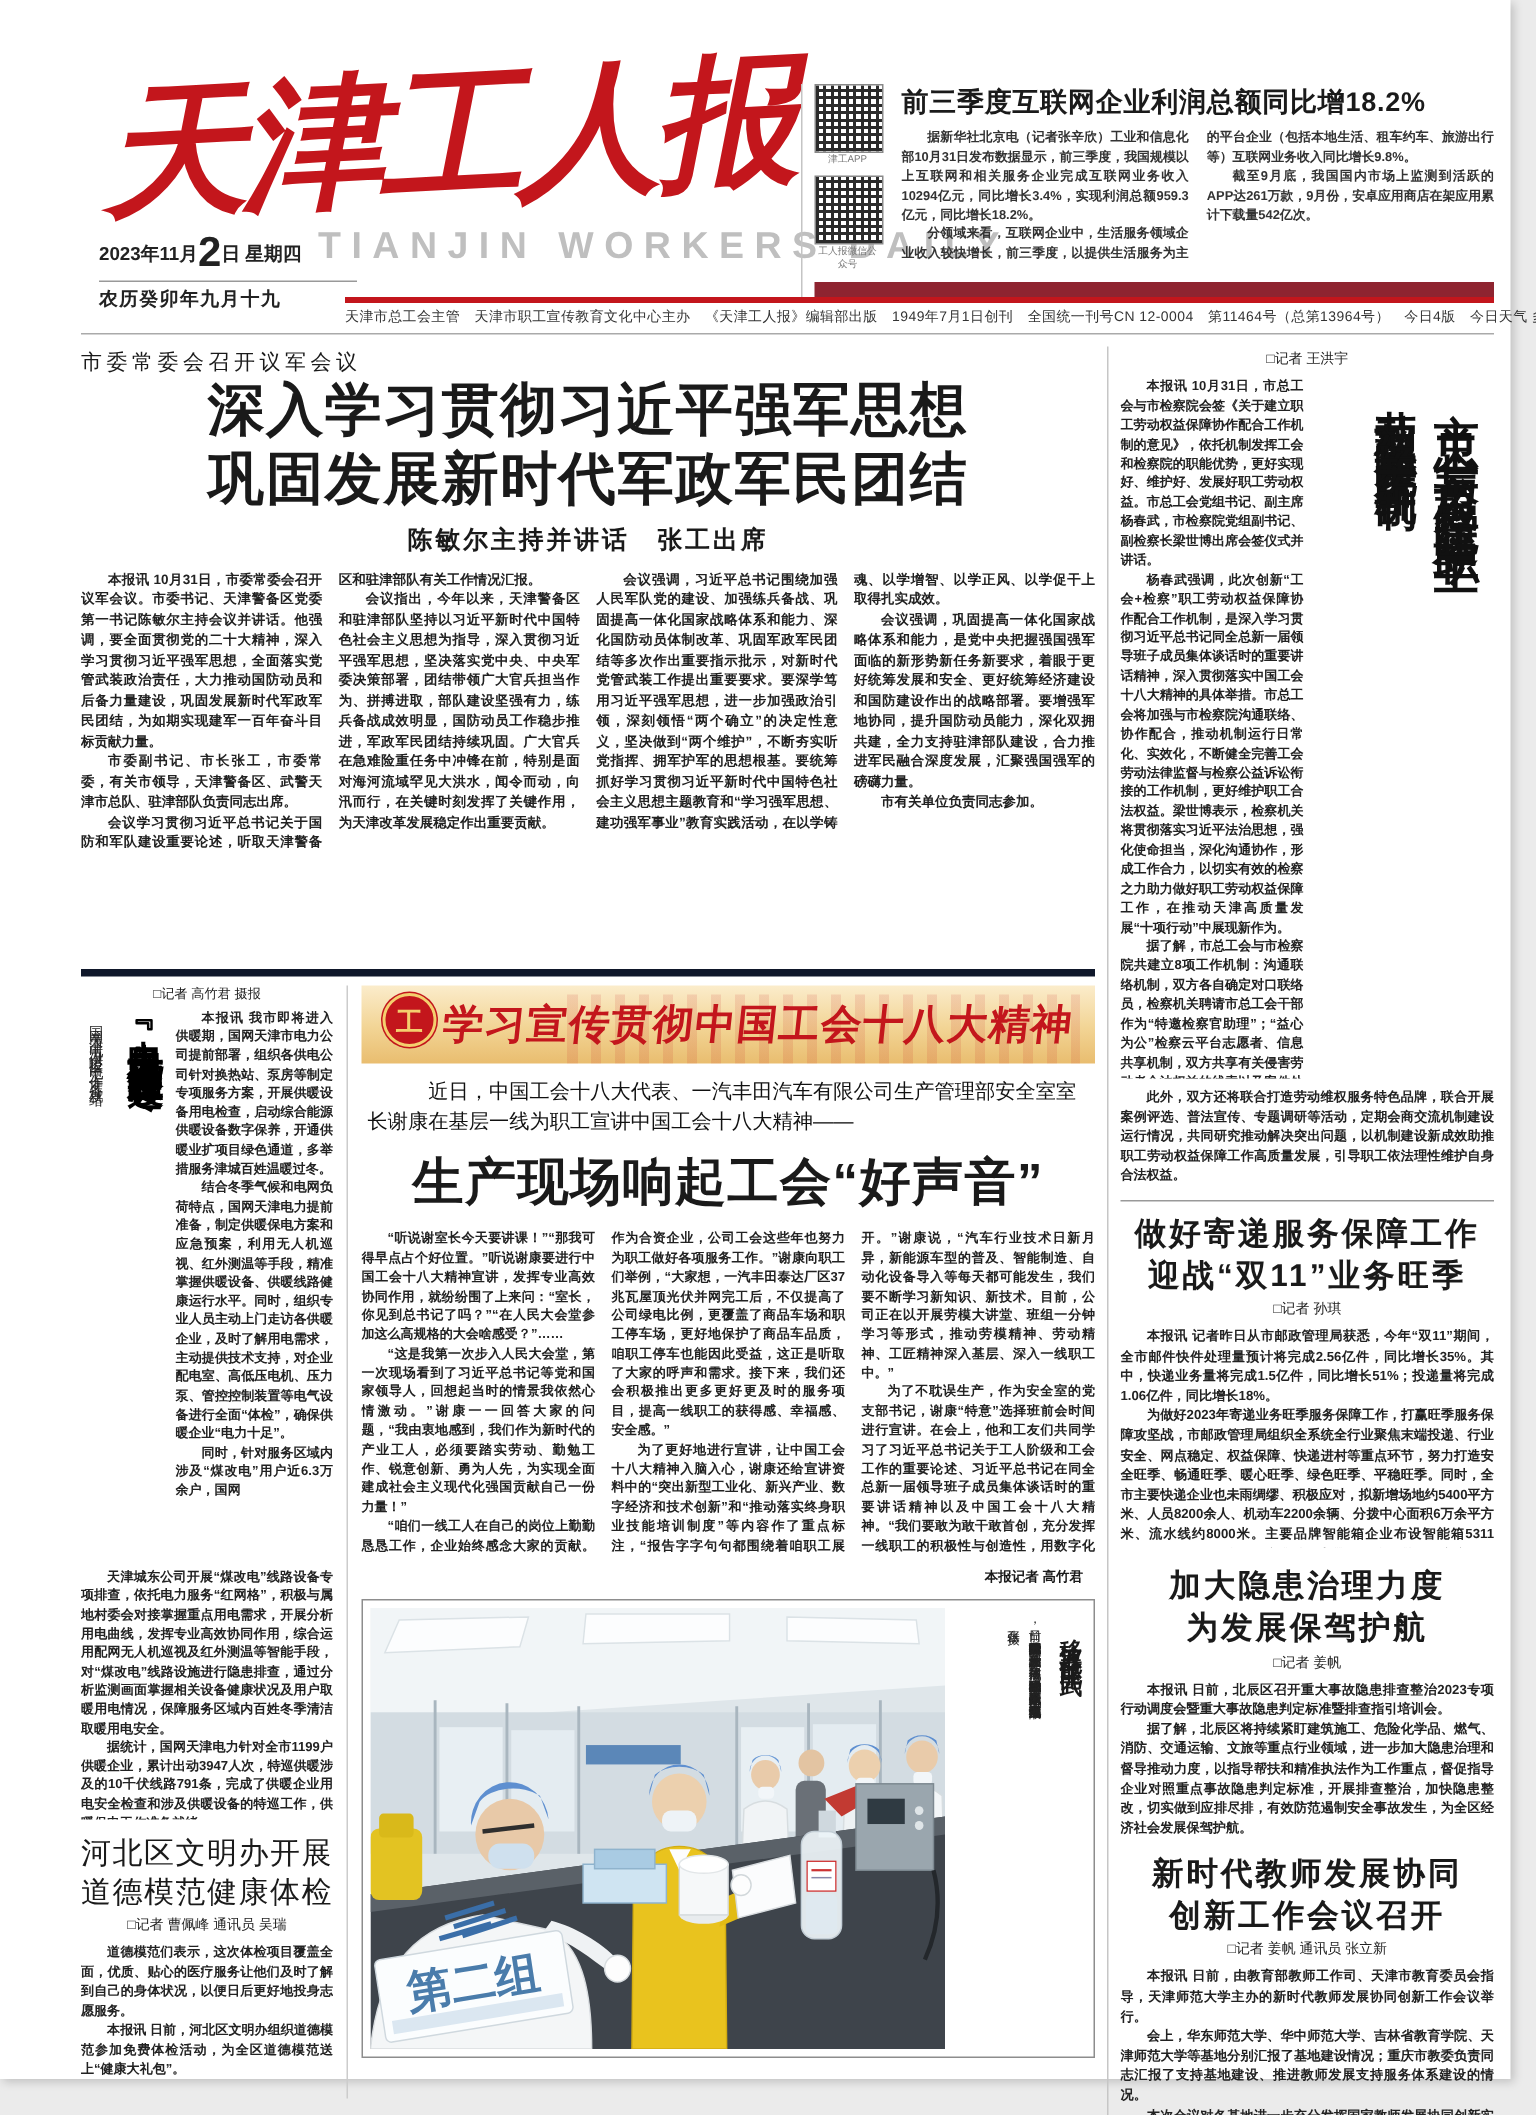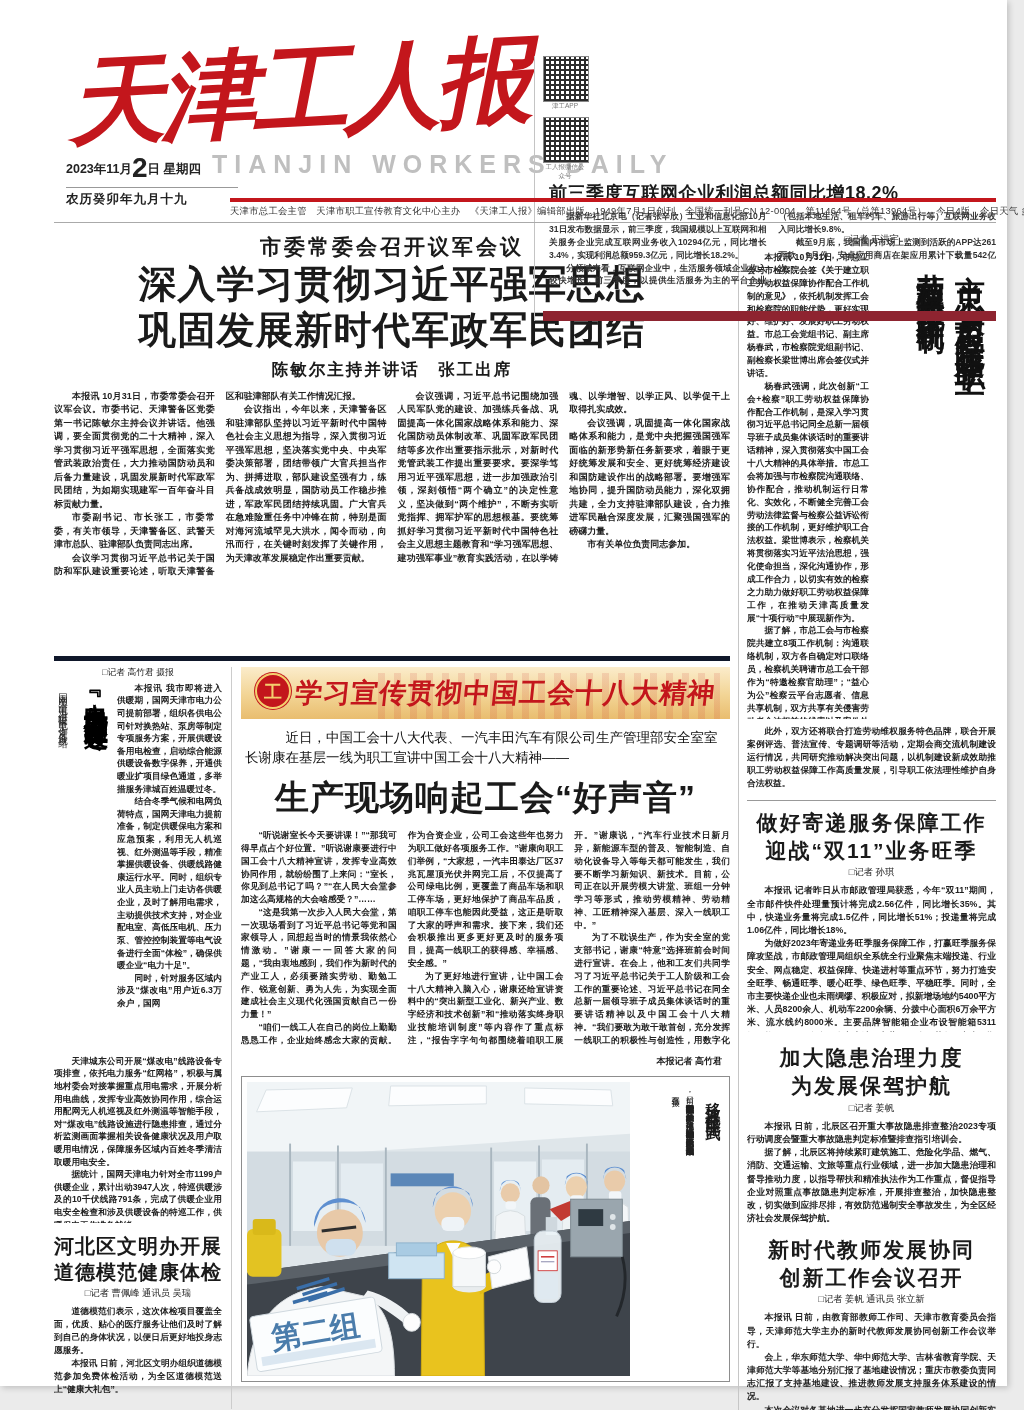--- a/index.html
+++ b/index.html
@@ -8,38 +8,38 @@
   .content{position:absolute;left:54px;top:54px;width:942px;}
   p{margin:0;text-indent:2em;font-weight:bold;}
   
   .masthead{position:relative;height:142px;}
   .paper-title{position:absolute;left:14px;top:-26px;font-size:96px;font-weight:900;color:#c3161c;font-family:"DejaVu Serif","Liberation Serif",serif;font-style:italic;transform:rotate(-3deg);letter-spacing:-4px;white-space:nowrap;}
   .paper-title-en{position:absolute;left:158px;top:96px;font-size:25px;font-weight:bold;color:#bfbfbf;letter-spacing:7px;white-space:nowrap;}
   .date-block{position:absolute;left:12px;top:98px;width:172px;font-size:12.5px;font-weight:bold;color:#222;}
   .date-line .big-day{font-size:28px;font-weight:900;vertical-align:-4px;}
   .lunar-line{border-top:1px solid #999;margin-top:3px;padding-top:3px;letter-spacing:1px;}
   .mast-right{position:absolute;right:0;top:2px;width:462px;border-left:1px solid #c4c4c4;padding-left:8px;box-sizing:border-box;}
-  .mast-right-flex{display:flex;flex-direction:column;}
+  .mast-right-flex{display:flex;}
   .qr-col{width:52px;display:flex;flex-direction:column;gap:6px;}
   .qr{width:44px;height:44px;border:1px solid #888;background-image:repeating-linear-gradient(0deg,#2b2b2b 0 2px,transparent 2px 5px),repeating-linear-gradient(90deg,#2b2b2b 0 2px,#fff 2px 5px);}
   .qr-label{font-size:6.5px;color:#777;text-align:center;width:44px;}
   .brief{flex:1;padding-left:6px;}
   .brief-headline{font-size:18px;font-weight:900;white-space:nowrap;letter-spacing:.5px;margin:0 0 5px;}
   .brief-body{column-count:2;column-gap:12px;font-size:8.6px;line-height:1.5;text-align:justify;height:94px;overflow:hidden;color:#333;}
   .maroon-bar{height:10px;background:#8e2430;margin-top:7px;}
   
   .pub-band{position:relative;border-bottom:1px solid #aaa;padding-bottom:4px;margin-top:2px;}
   .pub-rule{position:absolute;left:176px;right:0;top:0;height:4px;background:#c3161c;}
   .pub-text{margin-left:176px;padding-top:7px;font-size:9.3px;color:#333;letter-spacing:.3px;white-space:nowrap;}
   
   .main-row{display:flex;margin-top:8px;}
   .left-stack{width:676px;}
   .right-stack{flex:1;margin-left:8px;border-left:1px solid #c6c6c6;padding-left:8px;min-width:0;}
   
-  .kicker{text-align:center;font-size:21px;font-weight:bold;letter-spacing:3px;margin-top:2px;}
+  .kicker{font-size:14px;font-weight:normal;letter-spacing:3px;margin-top:2px;}
   .headline{text-align:center;font-size:38px;font-weight:900;line-height:1.22;letter-spacing:1px;}
   .subhead{text-align:center;font-size:16.5px;font-weight:bold;margin:5px 0 9px;letter-spacing:2px;}
   .body-4col{column-count:4;column-gap:11px;font-size:9px;line-height:1.5;text-align:justify;height:258px;overflow:hidden;color:#222;}
   
   .byline{text-align:center;font-size:9.3px;color:#222;margin:2px 0 5px;}
   .proc-flex{display:flex;height:468px;overflow:hidden;}
   .proc-body-left{width:122px;font-size:8.7px;line-height:1.48;text-align:justify;overflow:hidden;color:#222;}
   .proc-vhead{flex:1;writing-mode:vertical-rl;padding-left:2px;padding-right:6px;font-weight:900;color:#111;}
   .vh1{font-size:30px;letter-spacing:8px;}
   .vh2{font-size:28px;letter-spacing:4px;}
@@ -47,21 +47,21 @@
   
   .mid-row{display:flex;border-top:5px solid #0f172a;margin-top:8px;padding-top:6px;}
   .power-col{width:168px;}
   .center-col{flex:1;margin-left:9px;border-left:1px solid #ccc;padding-left:9px;min-width:0;}
   .power-byline{font-size:8.8px;text-align:center;margin-bottom:3px;}
   .power-flex{display:flex;height:368px;overflow:hidden;}
   .side-label{writing-mode:vertical-rl;font-size:9.5px;letter-spacing:3px;width:15px;color:#222;padding-top:4px;}
   .power-vhead{writing-mode:vertical-rl;font-size:24px;font-weight:900;letter-spacing:2px;width:40px;margin:0 5px 0 3px;color:#000;}
   .power-body-top{flex:1;font-size:8.7px;line-height:1.45;text-align:justify;overflow:hidden;color:#222;}
   .power-body-bottom{font-size:8.7px;line-height:1.45;text-align:justify;height:168px;overflow:hidden;margin-top:5px;color:#222;}
-  .sub-headline{text-align:center;font-size:20px;font-weight:700;line-height:1.3;letter-spacing:1px;margin-top:10px;}
+  .sub-headline{text-align:center;font-size:20px;font-weight:400;line-height:1.3;letter-spacing:1px;margin-top:10px;}
   .hebei-body{font-size:8.7px;line-height:1.5;text-align:justify;height:104px;overflow:hidden;color:#222;}
   
   .banner{position:relative;height:52px;background:linear-gradient(180deg,#fbeccb,#f2d494 55%,#e9bd6f);display:flex;align-items:center;padding:0 12px;overflow:hidden;}
   .banner::after{content:"";position:absolute;right:10px;top:6px;width:70%;height:100%;background:repeating-linear-gradient(90deg,rgba(195,22,28,.12) 0 7px,transparent 7px 16px);}
   .banner-text{flex:1;text-align:center;font-size:27px;font-weight:900;color:#c3161c;letter-spacing:1px;transform:skewX(-6deg);font-family:"DejaVu Serif","Liberation Serif",serif;position:relative;z-index:2;white-space:nowrap;}
   .lead-in{font-size:13.5px;line-height:1.5;margin:9px 4px 0;color:#111;text-indent:3em;}
   .feature-headline{text-align:center;font-size:34px;font-weight:900;letter-spacing:1px;margin:7px 0 8px;white-space:nowrap;}
   .body-3col{column-count:3;column-gap:11px;font-size:8.7px;line-height:1.47;text-align:justify;height:224px;overflow:hidden;color:#222;}
   .signature{text-align:right;font-size:9px;font-weight:bold;padding-right:8px;margin-top:2px;}
   

